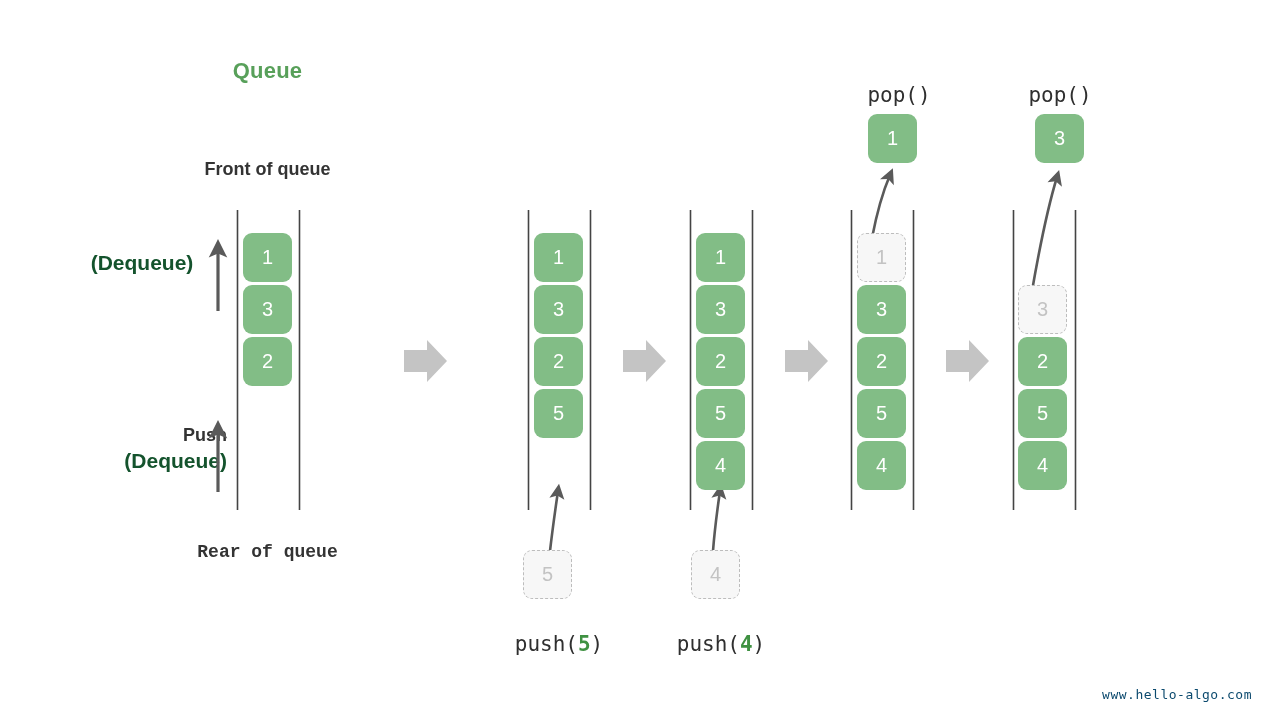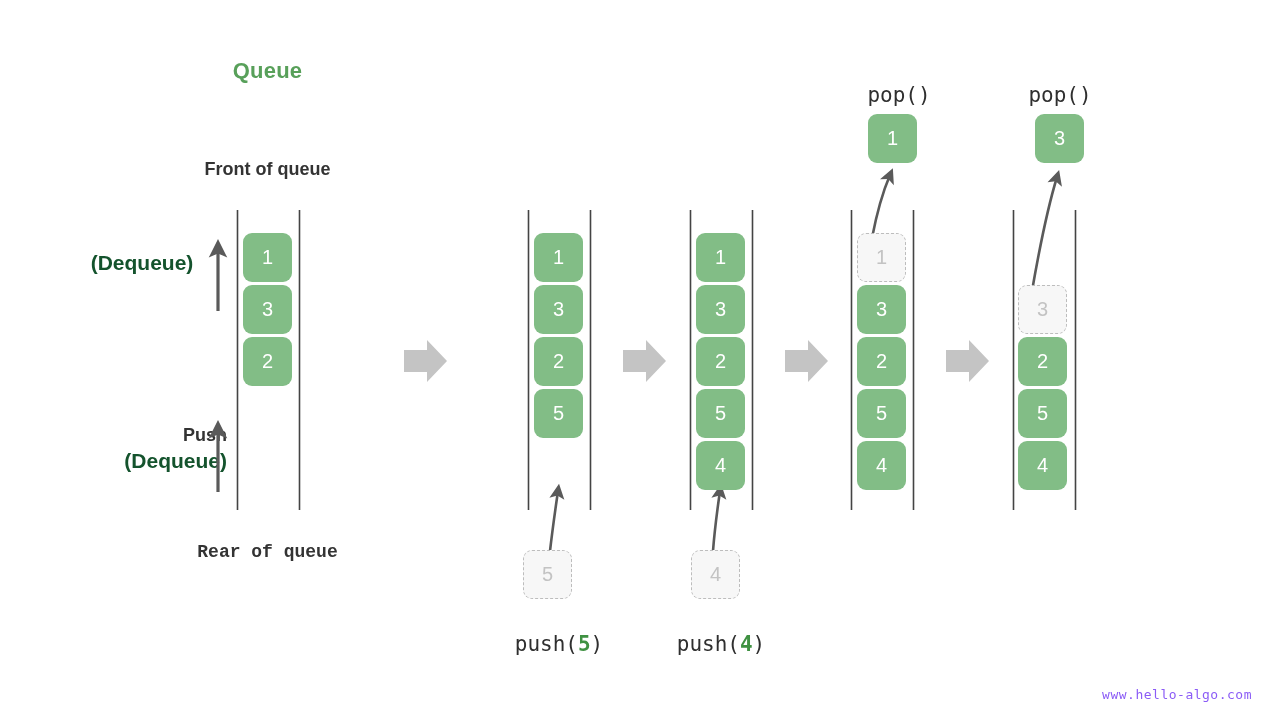--- a/index.html
+++ b/index.html
@@ -107,21 +107,21 @@
     color: #2f2f2f;
     white-space: pre;
     margin-top: 23px;
   }
 
   
   .footer {
     right: 28px; bottom: 18px;
     font-family: "DejaVu Sans Mono", "Liberation Mono", monospace;
     font-size: 13px;
-    color: #8b5cf6;
+    color: #0c4a6e;
     letter-spacing: 0.5px;
   }
 
   svg { display: block; }
   .svg-layer {
     position: absolute;
     left: 0; top: 0;
     width: 1280px;
     height: 720px;
     pointer-events: none;

